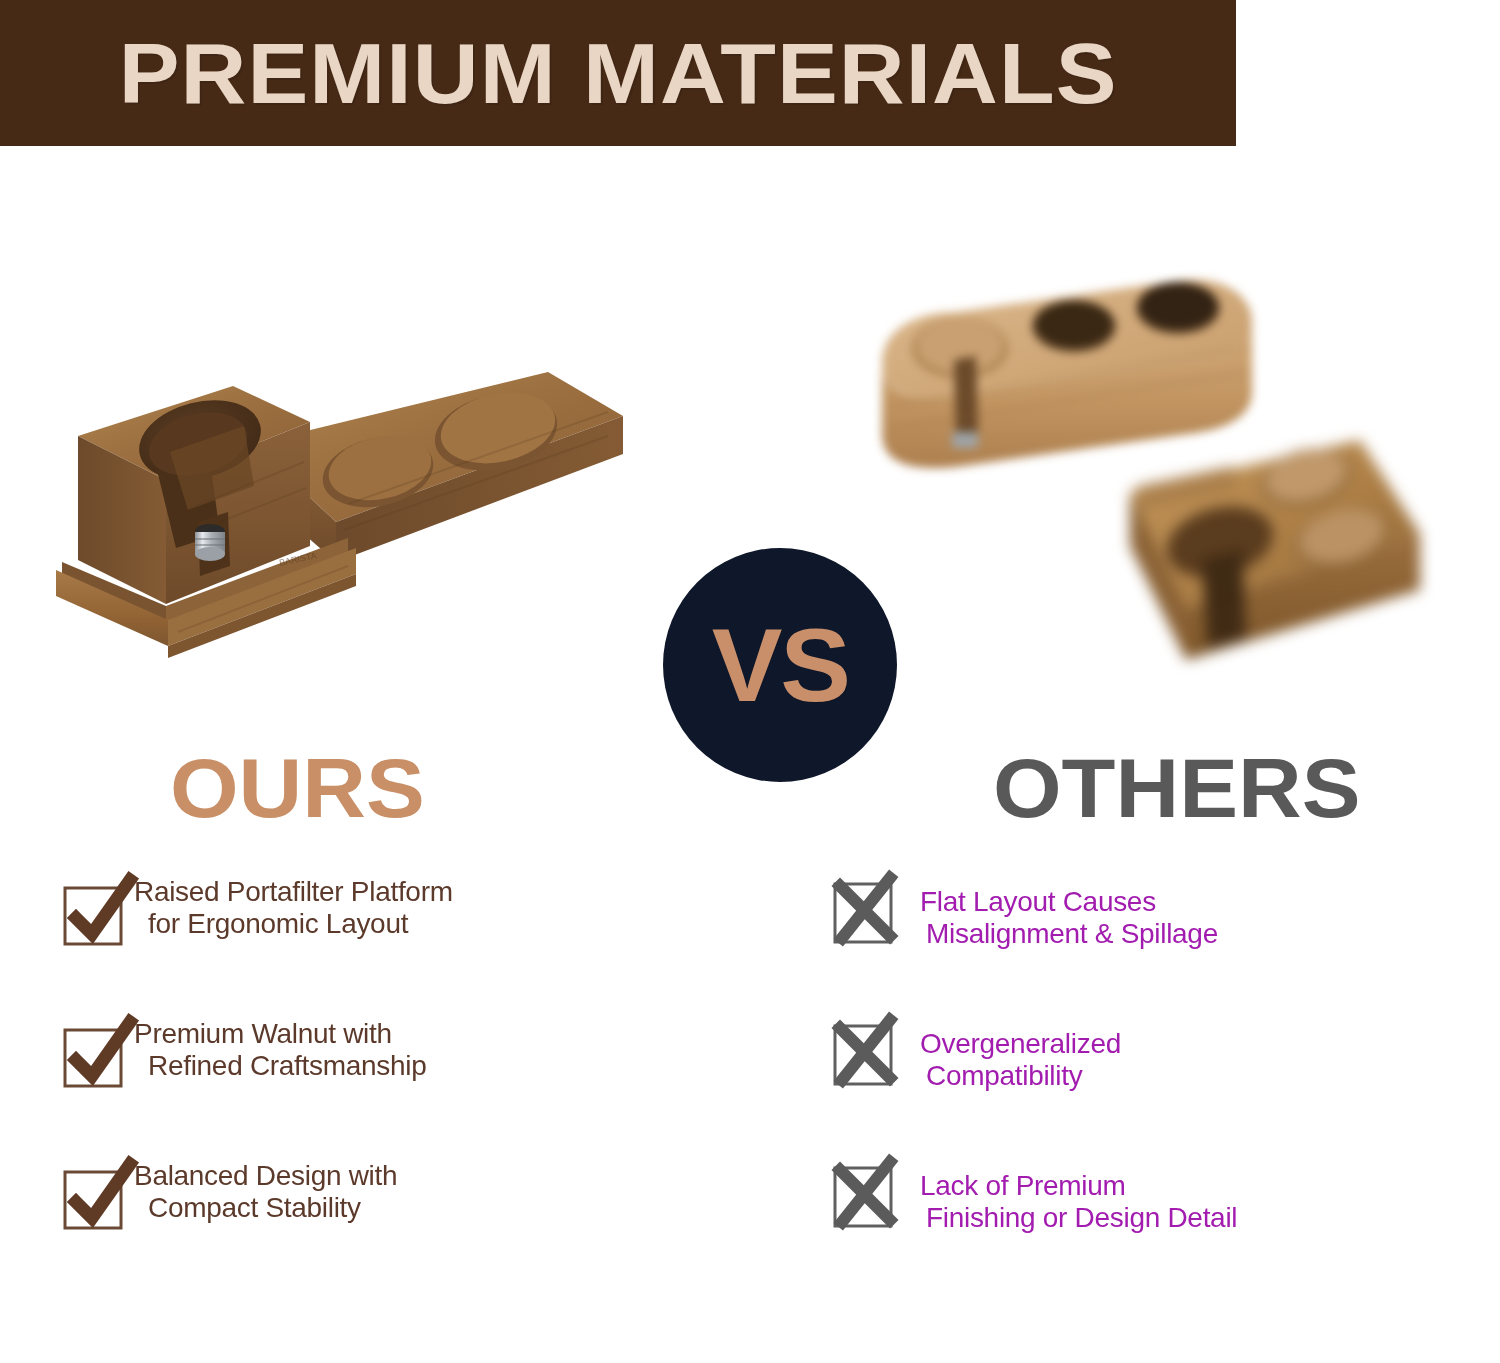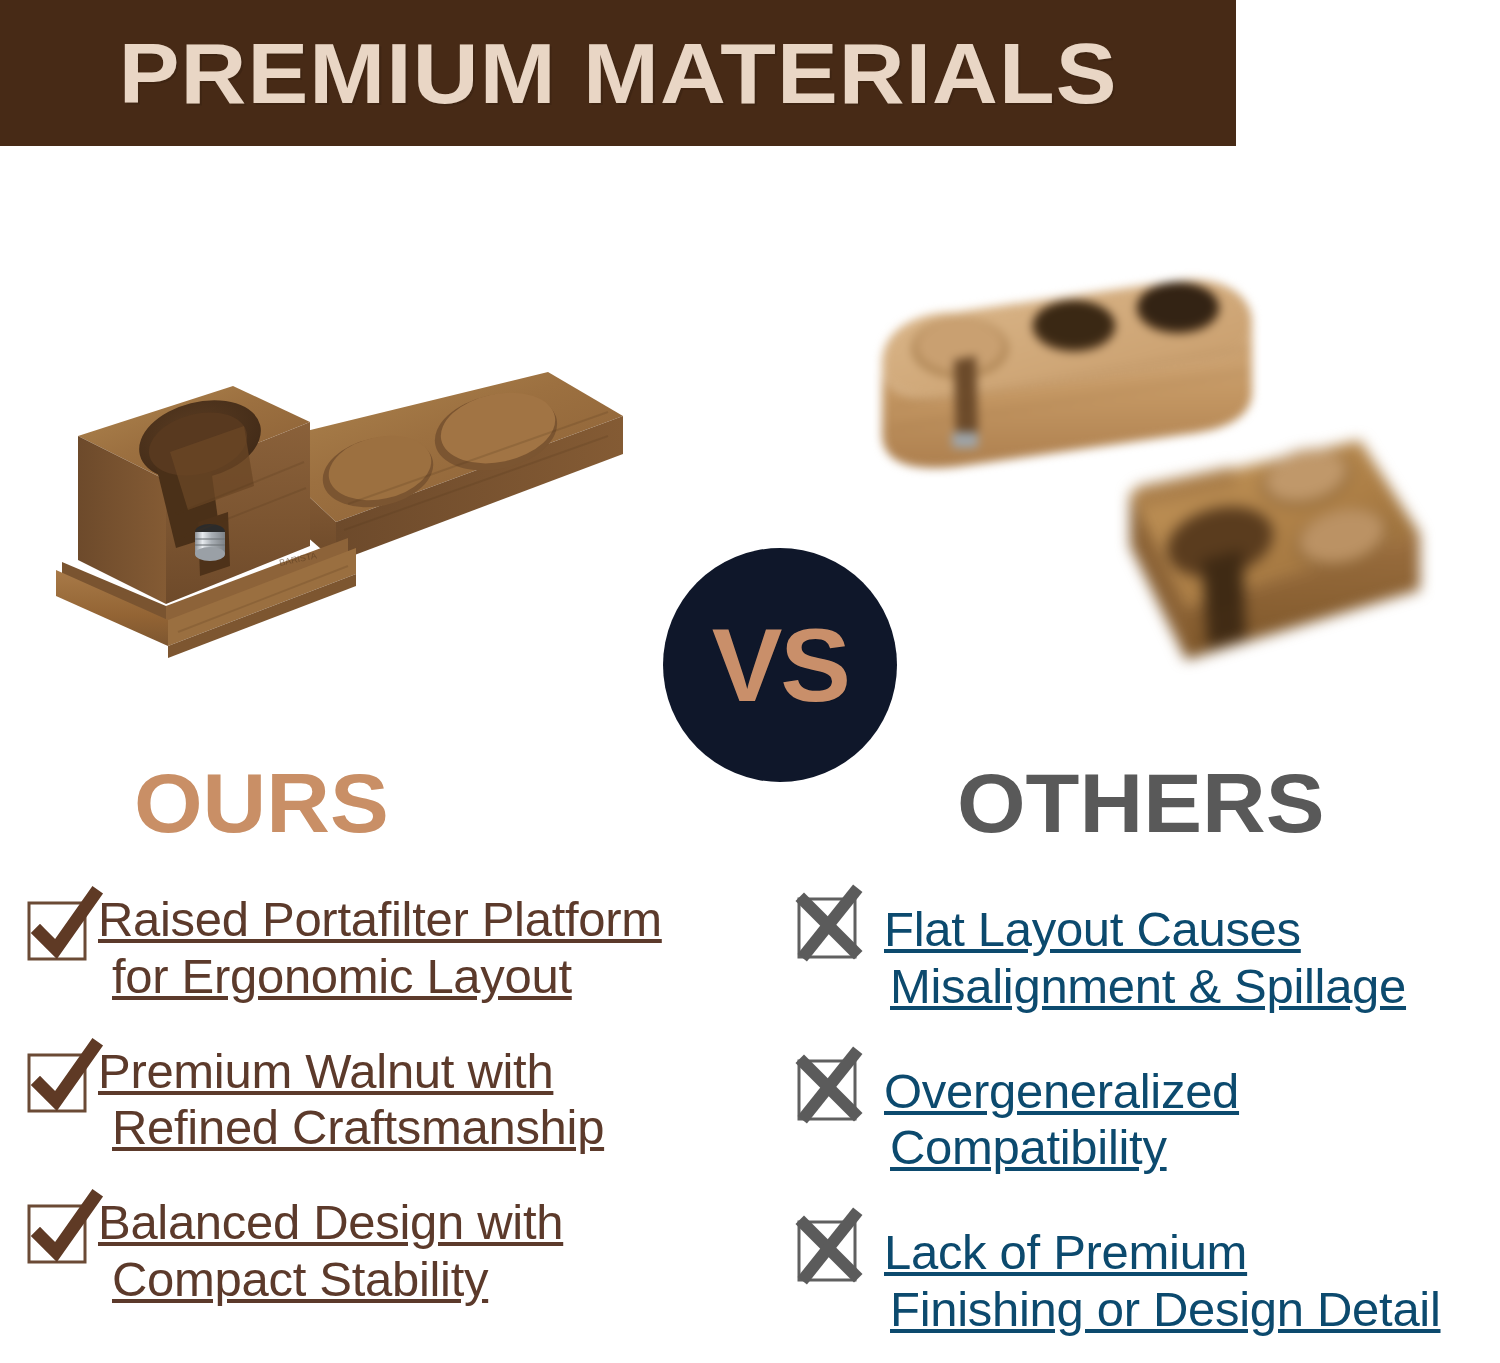--- a/index.html
+++ b/index.html
@@ -59,21 +59,21 @@
   }
   .other-bottom{
     position:absolute; left:1090px; top:280px; width:400px; height:270px;
     filter:blur(7px);
   }
 
   
   .columns{
     position:absolute; left:0; top:746px; width:1500px; height:617px;
   }
-  .col{ position:absolute; top:15px; }
+  .col{ position:absolute; top:0;padding-left:36px; }
   .col-ours{ left:0; width:700px; }
   .col-others{ left:760px; width:740px; }
 
   .col-heading{
     font-family:"Liberation Sans Narrow","Liberation Sans",sans-serif;
     font-weight:bold;
     font-size:84px;
     letter-spacing:0px;
     line-height:1;
     transform:scaleX(1.05);
@@ -95,27 +95,26 @@
   .icon-box{
     position:relative;
     width:64px; height:64px;
     flex:0 0 64px;
     margin-top:12px;
   }
   .icon-box svg{ position:absolute; left:-6px; top:-10px; overflow:visible; }
 
   .feature-text{
     font-family:"Liberation Sans", sans-serif;
-    font-size:49px;
+    font-size:28px;
     line-height:1.16;
     letter-spacing:-0.3px;
-    text-decoration:underline;
   }
   .col-ours .feature-text{ color:#5c3a2b; margin-left:6px; padding-top:4px; }
-  .col-others .feature-text{ color:#0c4a6e; margin-left:22px; padding-top:14px; }
+  .col-others .feature-text{ color:#a21caf; margin-left:22px; padding-top:14px; }
   .feature-text .l2{ display:block; }
   .col-ours .feature-text .l2{ padding-left:14px; }
   .col-others .feature-text .l2{ padding-left:6px; }
 </style>
 </head>
 <body>
 
 <div class="banner">
   <div class="banner-title">PREMIUM MATERIALS</div>
 </div>

